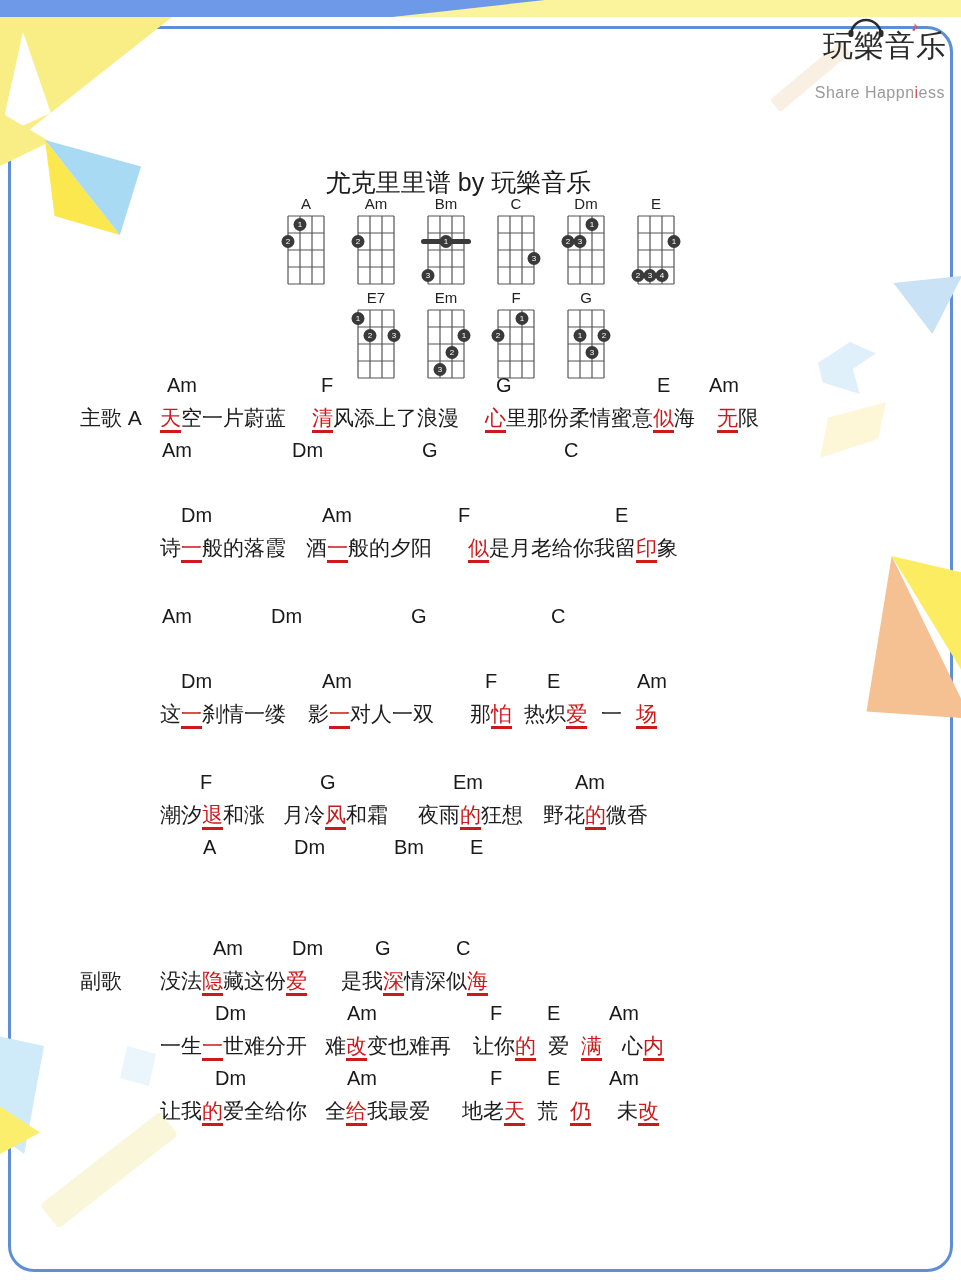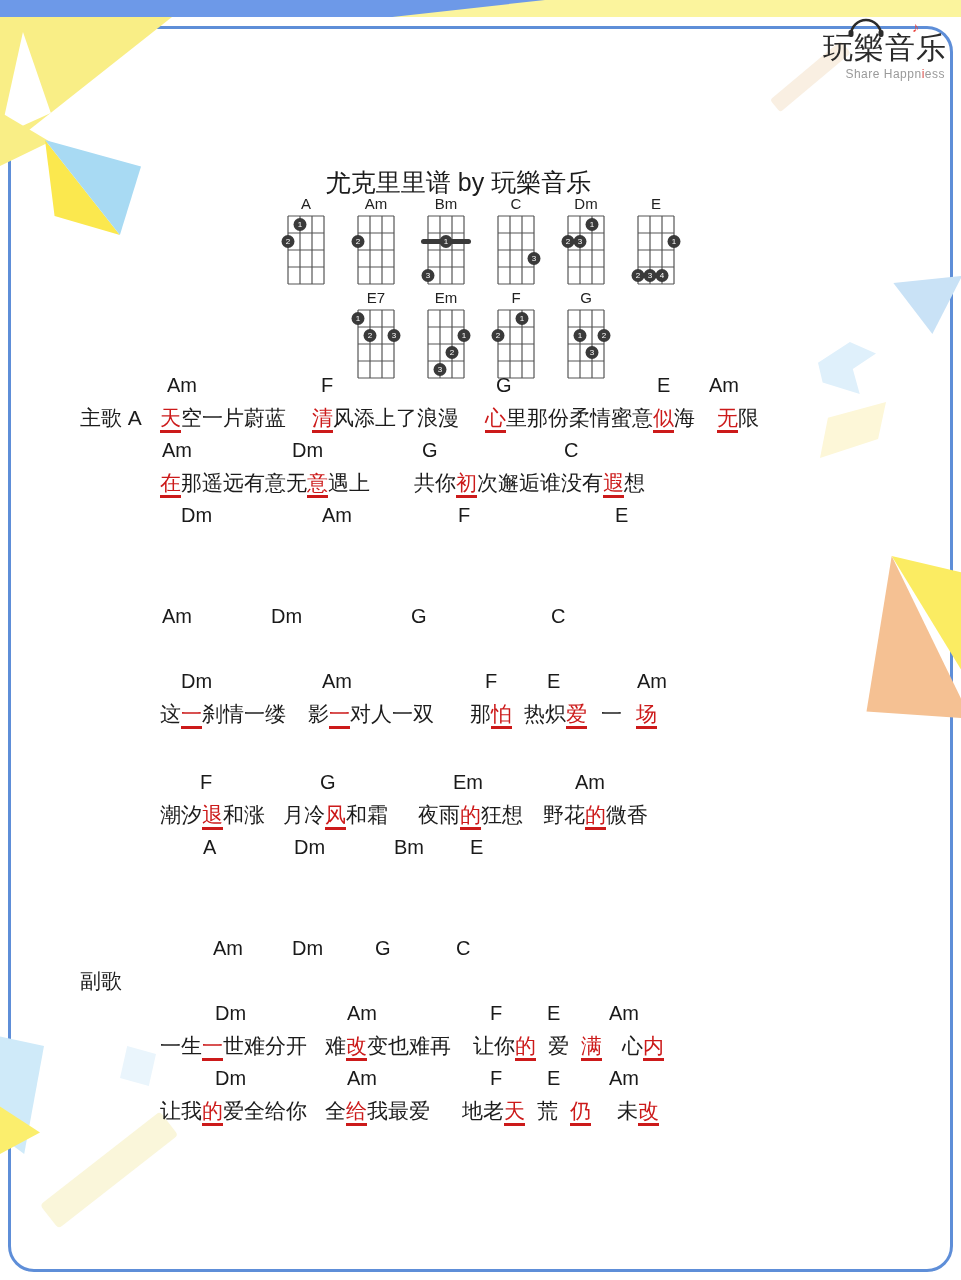--- a/index.html
+++ b/index.html
@@ -25,24 +25,24 @@
   #rCream{left:820px;top:402px;width:66px;height:56px;background:#fdf7d8;clip-path:polygon(12% 28%,100% 0,88% 66%,0 100%);}
   #rOrange{left:856px;top:556px;width:105px;height:162px;background:#f5c193;clip-path:polygon(34% 0,100% 88%,100% 100%,10% 96%);}
   #rYellow{left:856px;top:556px;width:105px;height:162px;background:#fbec62;clip-path:polygon(34% 0,100% 10%,100% 70%);}
   
   #blBlue{left:0;top:1034px;width:44px;height:120px;background:#cfeaf9;clip-path:polygon(0 2%,100% 10%,55% 100%,0 85%);}
   #blYellow{left:0;top:1100px;width:40px;height:54px;background:#fbee6d;clip-path:polygon(0 12%,100% 60%,0 100%);}
   #blQuad{left:120px;top:1046px;width:36px;height:40px;background:#eaf5fc;clip-path:polygon(20% 0,100% 20%,80% 100%,0 80%);}
   #blStripe{left:40px;top:1205px;width:152px;height:30px;background:#faf6da;transform:rotate(-38deg);transform-origin:left top;border-radius:4px;}
   
   .logo{position:absolute;right:14px;top:30px;width:190px;text-align:right;}
-  .logo-brand{position:relative;display:inline-block;font-size:30px;letter-spacing:1px;color:#2b2b2b;line-height:1.2;}
+  .logo-brand{position:relative;display:inline-block;font-size:30px;letter-spacing:1px;color:#2b2b2b;line-height:1.2;font-family:Liberation Mono, monospace;}
   .headphone{position:absolute;right:62px;top:-13px;width:38px;height:20px;}
   .rednote{position:absolute;right:27px;top:-11px;font-size:14px;color:#e8413c;}
-  .logo-tagline{font-size:12px;color:#9a9a9a;letter-spacing:0.5px;margin-top:1px;padding-right:2px;}
+  .logo-tagline{font-size:16px;color:#9a9a9a;letter-spacing:0.5px;margin-top:18px;padding-right:2px;}
   .logo-tagline .i-red{color:#d9534f;}
   
   .title{position:absolute;left:0;top:92px;width:961px;text-align:center;
          font-size:47px;font-weight:900;color:#111;letter-spacing:1px;}
   .subtitle{position:absolute;left:0;top:166px;width:917px;text-align:center;font-size:25px;color:#1c1c1c;}
   
   .dgrow{position:absolute;left:0;width:961px;display:flex;justify-content:center;gap:16px;}
   #dgrow1{top:196px;}
   #dgrow2{top:290px;}
   .dgrow svg line{stroke:#555;stroke-width:1.2;}
@@ -289,29 +289,29 @@
           </div>
           <div class="lyricrow"><span class="seclabel">主歌 A</span><span class="lyrictext"><span class="red">天</span><span>空一片蔚蓝</span><span class="gap" style="width: 26px;"></span><span class="red">清</span><span>风添上了浪漫</span><span class="gap" style="width: 26px;"></span><span class="red">心</span><span>里那份柔情蜜意</span><span class="red">似</span><span>海</span><span class="gap" style="width: 22px;"></span><span class="red">无</span><span>限</span></span></div>
         </div>
         <div class="couplet">
           <div class="chordrow">
             <span class="chord" style="left: 82px;">Am</span>
             <span class="chord" style="left: 212px;">Dm</span>
             <span class="chord" style="left: 342px;">G</span>
             <span class="chord" style="left: 484px;">C</span>
           </div>
-          <div class="lyricrow"><span class="lyrictext"><span class="red">在</span><span>那遥远有意无</span><span class="red">意</span><span>遇上</span><span class="gap" style="width: 44px;"></span><span>共你</span><span class="red">初</span><span>次邂逅谁没有</span><span class="red">遐</span><span>想</span></span></div>
         </div>
         <div class="couplet">
           <div class="chordrow">
             <span class="chord" style="left: 101px;">Dm</span>
             <span class="chord" style="left: 242px;">Am</span>
             <span class="chord" style="left: 378px;">F</span>
             <span class="chord" style="left: 535px;">E</span>
           </div>
+          <div class="lyricrow"><span class="lyrictext"><span>诗</span><span class="red">一</span><span>般的落霞</span><span class="gap" style="width: 20px;"></span><span>酒</span><span class="red">一</span><span>般的夕阳</span><span class="gap" style="width: 36px;"></span><span class="red">似</span><span>是月老给你我留</span><span class="red">印</span><span>象</span></span></div>
         </div>
       </div>
       <div class="section">
         <div class="couplet">
           <div class="chordrow">
             <span class="chord" style="left: 82px;">Am</span>
             <span class="chord" style="left: 191px;">Dm</span>
             <span class="chord" style="left: 331px;">G</span>
             <span class="chord" style="left: 471px;">C</span>
           </div>
@@ -347,21 +347,21 @@
         </div>
       </div>
       <div class="section">
         <div class="couplet">
           <div class="chordrow">
             <span class="chord" style="left: 133px;">Am</span>
             <span class="chord" style="left: 212px;">Dm</span>
             <span class="chord" style="left: 295px;">G</span>
             <span class="chord" style="left: 376px;">C</span>
           </div>
-          <div class="lyricrow"><span class="seclabel">副歌</span></div>
+          <div class="lyricrow"><span class="seclabel">副歌</span><span class="lyrictext"><span>没法</span><span class="red">隐</span><span>藏这份</span><span class="red">爱</span><span class="gap" style="width: 34px;"></span><span>是我</span><span class="red">深</span><span>情深似</span><span class="red">海</span></span></div>
         </div>
         <div class="couplet">
           <div class="chordrow">
             <span class="chord" style="left: 135px;">Dm</span>
             <span class="chord" style="left: 267px;">Am</span>
             <span class="chord" style="left: 410px;">F</span>
             <span class="chord" style="left: 467px;">E</span>
             <span class="chord" style="left: 529px;">Am</span>
           </div>
           <div class="lyricrow"><span class="lyrictext"><span>一生</span><span class="red">一</span><span>世难分开</span><span class="gap" style="width: 18px;"></span><span>难</span><span class="red">改</span><span>变也难再</span><span class="gap" style="width: 22px;"></span><span>让你</span><span class="red">的</span><span class="gap" style="width: 12px;"></span><span>爱</span><span class="gap" style="width: 12px;"></span><span class="red">满</span><span class="gap" style="width: 20px;"></span><span>心</span><span class="red">内</span></span></div>

